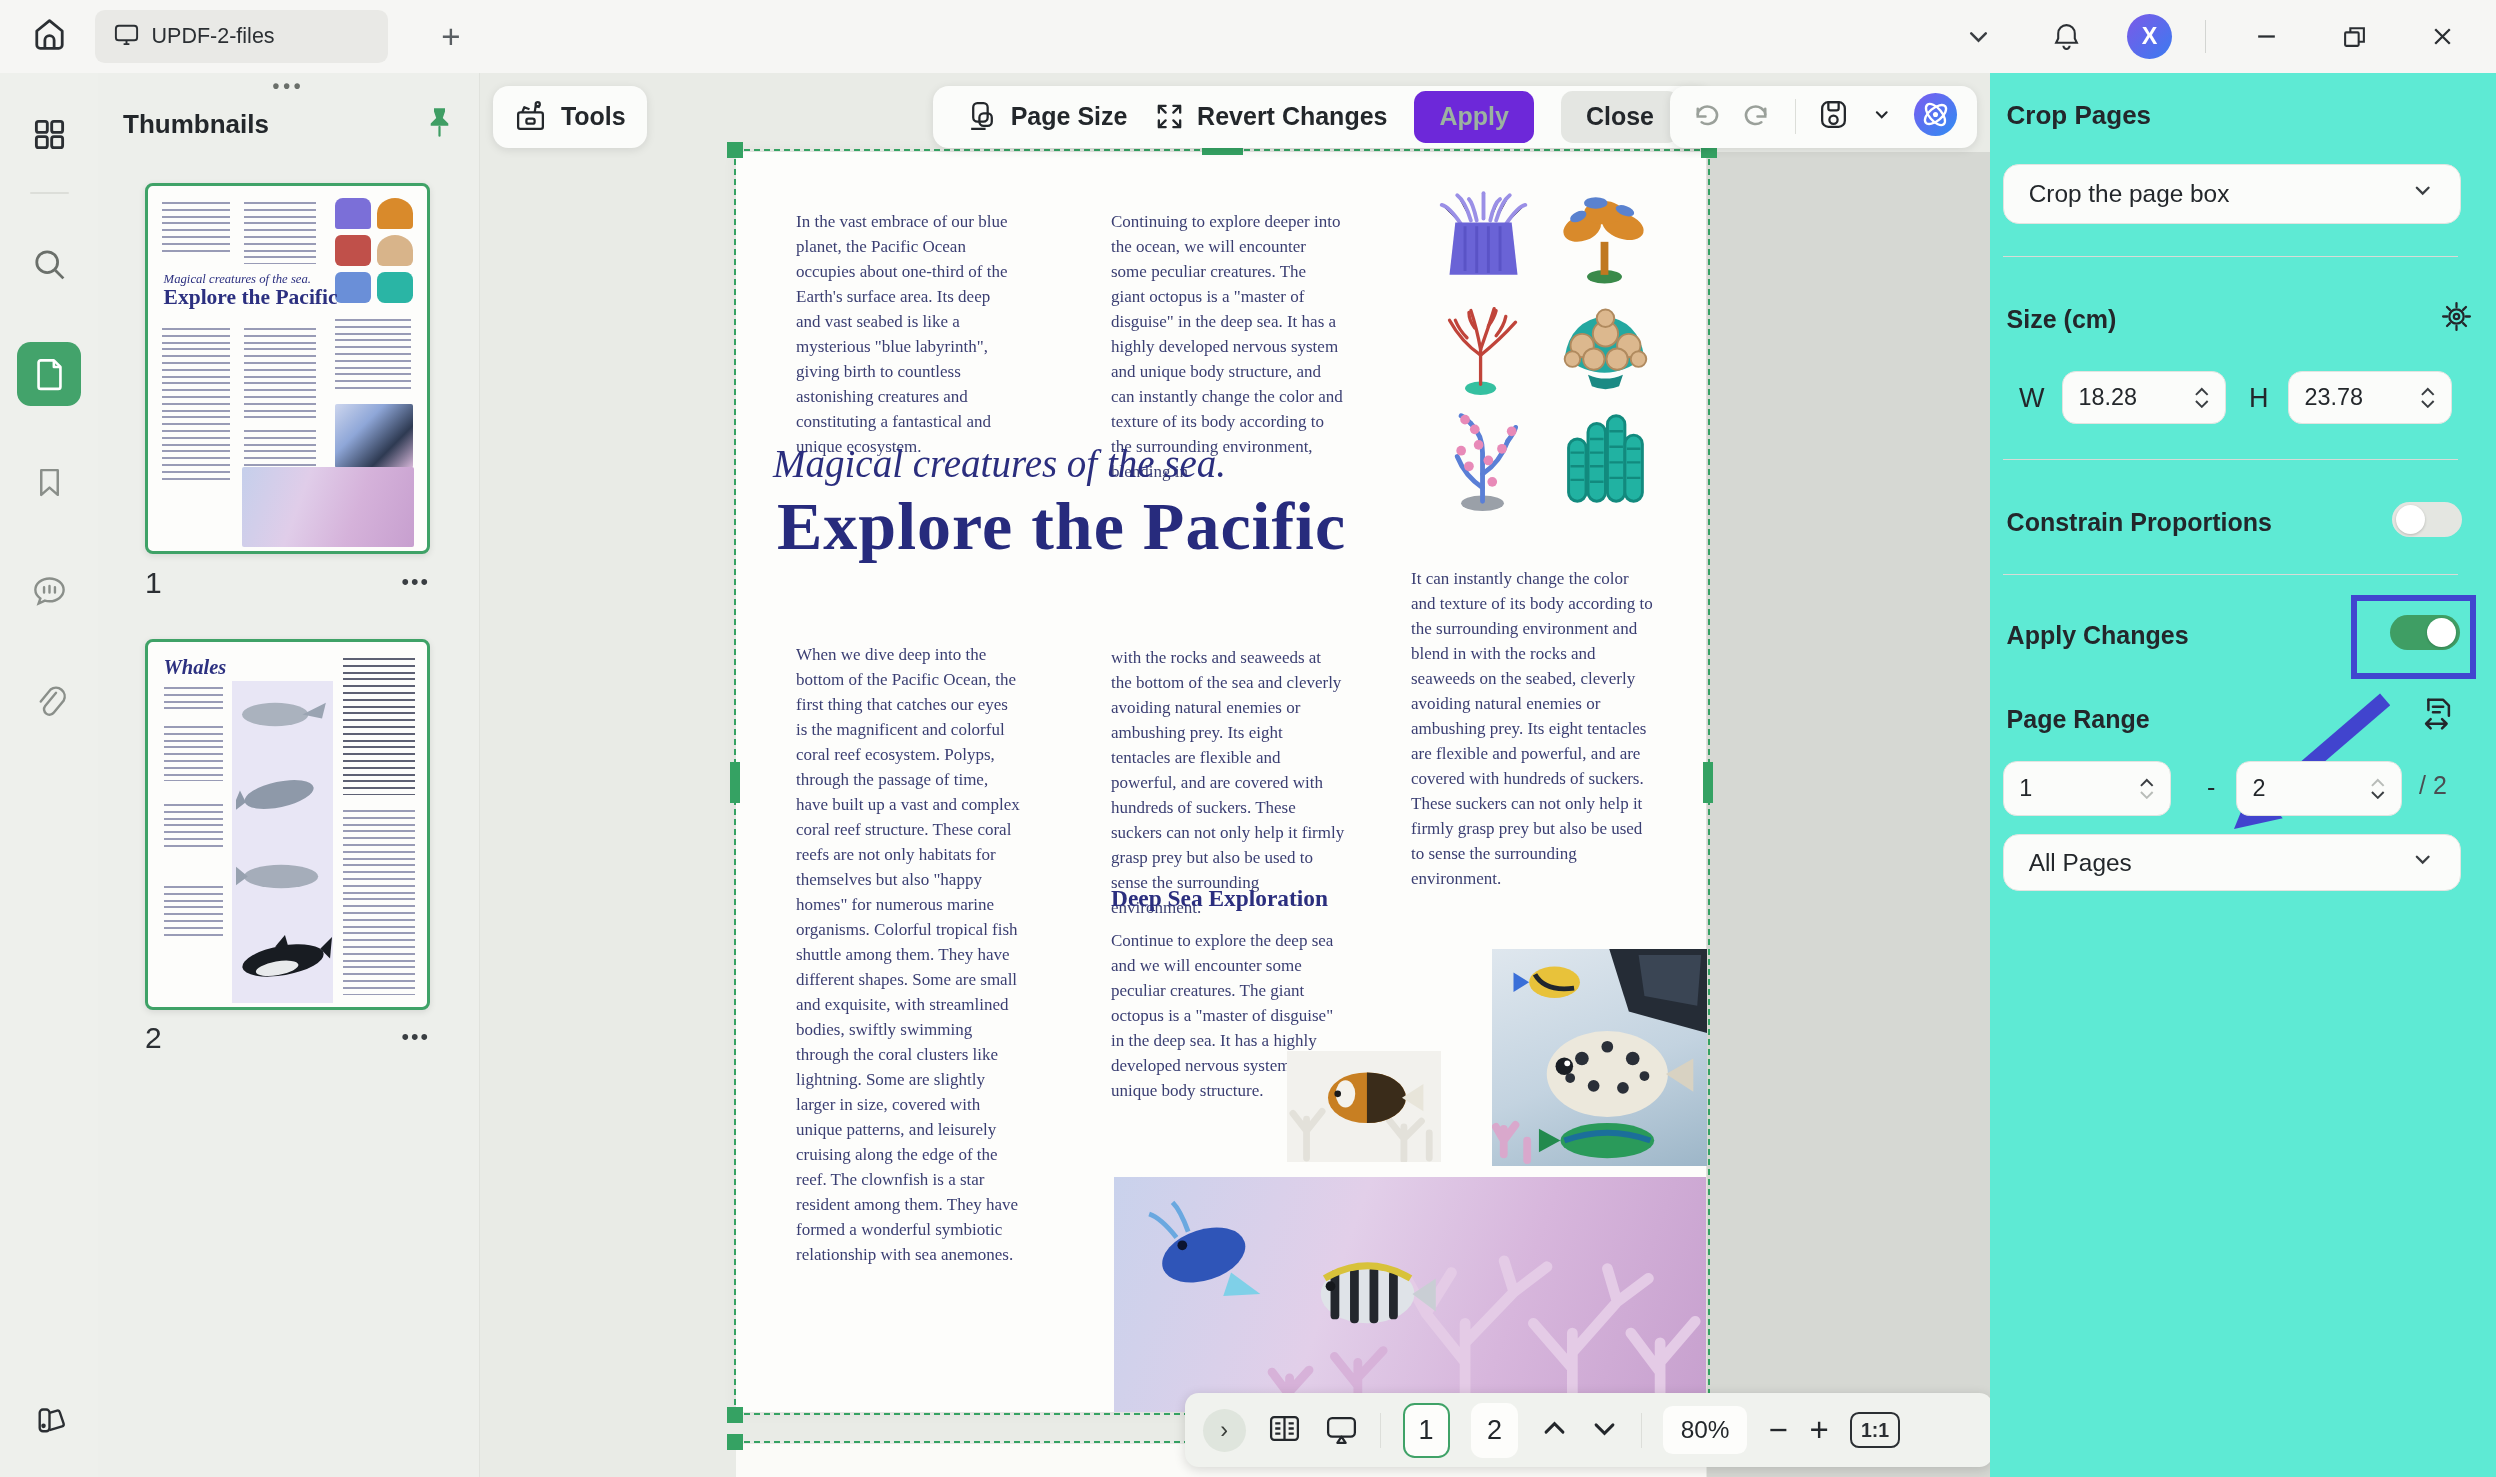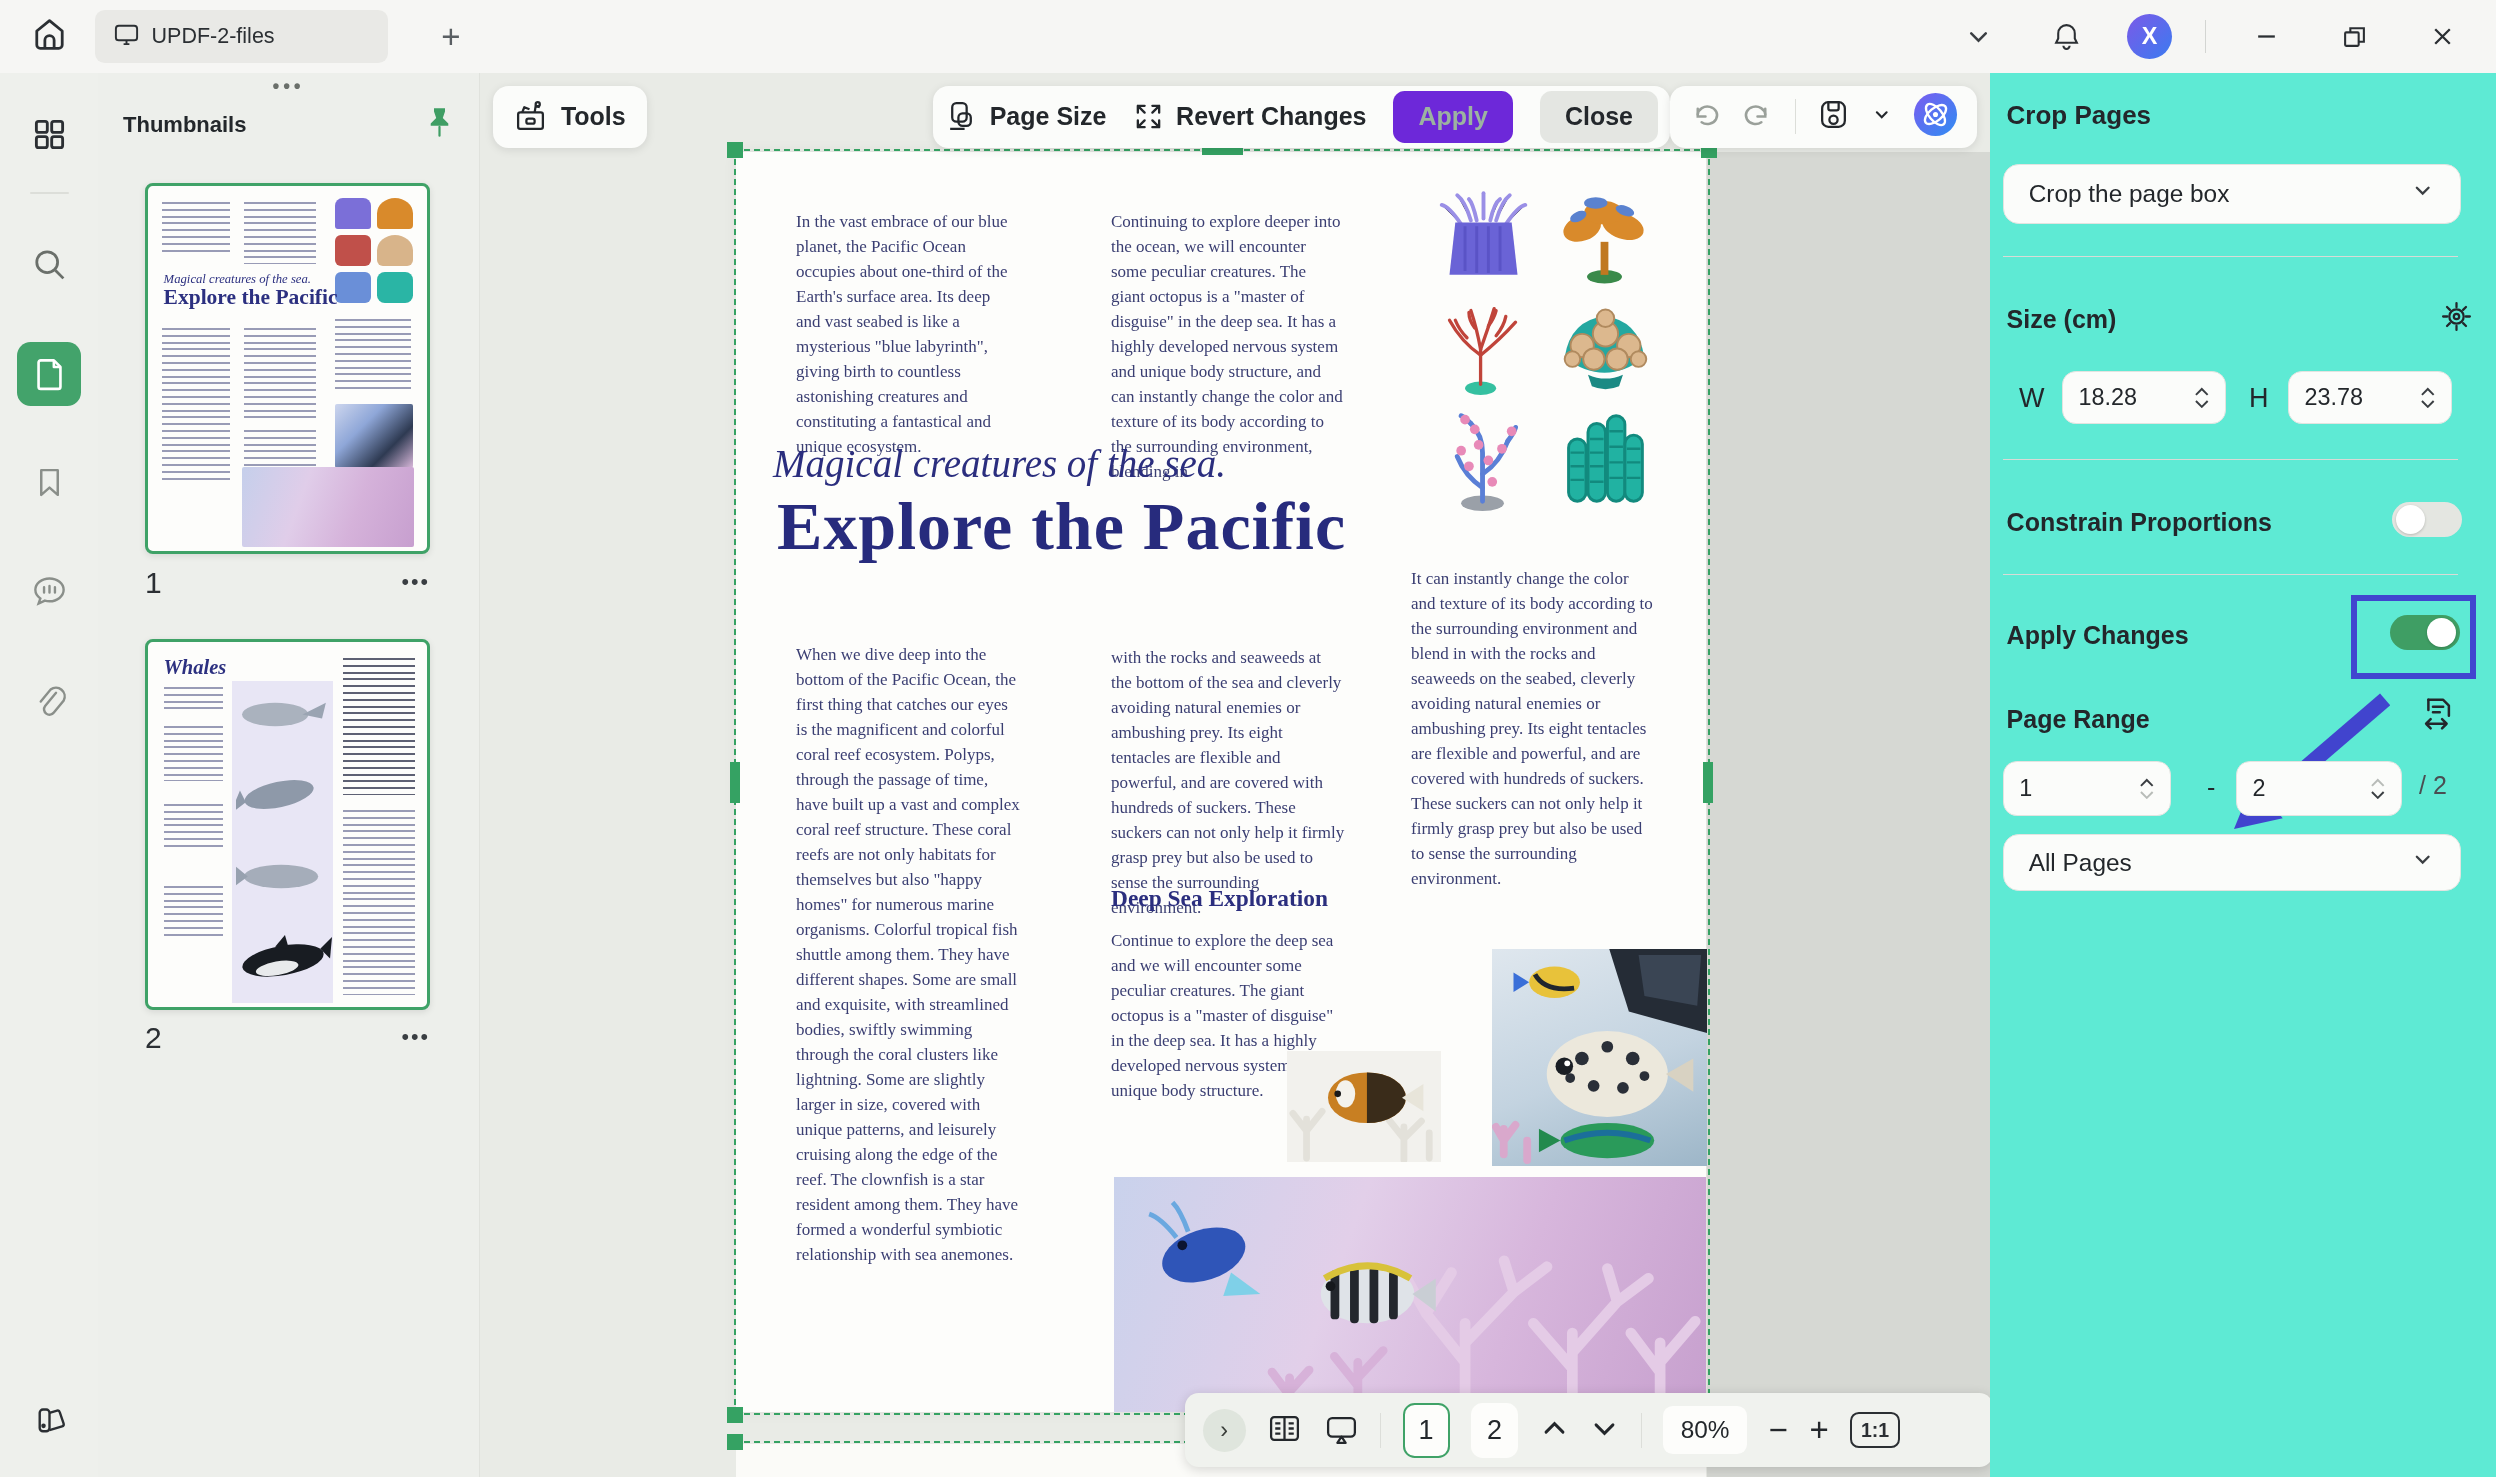--- a/index.html
+++ b/index.html
@@ -22,21 +22,21 @@
   .rail { position:absolute; left:0; top:73px; width:98px; height:1404px; background:#eef0ec; display:flex; flex-direction:column; align-items:center; padding-top:29px; }
   .rail-btn { width:64px; height:64px; display:flex; align-items:center; justify-content:center; border-radius:13.7px; margin-bottom:45px; }
   .rail-btn.active { background:#43a36b; }
   .rail-div { width:39px; height:2px; background:#dcded9; margin:-19.5px 0 39px 0; border-radius:2px; }
   .rail-spacer { flex:1; }
 
   
   .thumbs { position:absolute; left:98px; top:73px; width:382px; height:1404px; background:#edefeb; border-right:1px solid #e0e2dd; }
   .drag-dots { position:absolute; left:50%; top:2px; transform:translateX(-50%); color:#6a6f6a; font-size:19.5px; letter-spacing:3.9px; font-weight:bold; }
   .thumbs-head { position:absolute; left:25px; top:33px; right:25px; display:flex; align-items:center; }
-  .thumbs-title { font-size:22px; font-weight:bold; color:#23272b; }
+  .thumbs-title { font-size:26px; font-weight:bold; color:#23272b; }
   .pin { margin-left:auto; }
   .thumb-card { position:absolute; left:47px; width:285px; background:#fdfdfb; border:3.9px solid #3fa267; border-radius:7.8px; box-shadow:0 2px 7.8px rgba(0,0,0,.10); }
   .tc1 { top:110px; height:371px; }
   .tc2 { top:566px; height:371px; }
   .thumb-meta { position:absolute; left:47px; width:285px; height:43px; display:flex; align-items:center; }
   .tm1 { top:488px; } .tm2 { top:943px; }
   .thumb-num { font-size:30px; color:#2b2f33; }
   .thumb-more { margin-left:auto; color:#3a3e42; font-size:21.5px; letter-spacing:2px; }
   .flines { background:repeating-linear-gradient(to bottom,rgba(70,75,125,.55) 0 2px,transparent 2px 6.8px); }
   .fl-dark { background:repeating-linear-gradient(to bottom,rgba(40,44,70,.75) 0 2px,transparent 2px 6.8px); }
@@ -54,21 +54,21 @@
   .crop2-top { position:absolute; left:254px; top:1368px; width:976px; height:39px; border-top:2.9px dashed #35a263; }
   .handle { position:absolute; background:#35a263; }
   .h-c { width:15.6px; height:15.6px; }
   .h-h { width:41px; height:9.8px; }
   .h-v { width:9.8px; height:41px; }
 
   
   .pill { background:#fbfcfa; border-radius:15.6px; box-shadow:0 2px 9.8px rgba(0,0,0,.10); display:flex; align-items:center; }
   .tools-pill { position:absolute; left:12.7px; top:12.7px; height:62px; padding:0 21.5px; gap:13.7px; }
   .btn-label { font-size:25px; font-weight:bold; color:#23272b; }
-  .center-pill { position:absolute; left:453px; top:12.7px; height:62px; padding:0 12px; gap:27px; }
+  .center-pill { position:absolute; left:453px; top:12.7px; height:62px; padding:0 33px; gap:27px; }
   .tb-item { display:flex; align-items:center; gap:11.7px; cursor:pointer; }
   .apply-btn { background:#6d28d9; color:#9cb3a0; font-size:25px; font-weight:bold; border:none; border-radius:11.7px; padding:11.7px 25px;text-align:right; }
   .close-btn { background:#e4e6e2; color:#23272b; font-size:25px; font-weight:bold; border:none; border-radius:11.7px; padding:11.7px 25px; }
   .right-pill { position:absolute; left:1190px; top:12.7px; height:62px; padding:0 19.5px; gap:21.5px; }
   .v-div { width:1px; height:35px; background:#dcded9; }
 
   
   .bottombar { position:absolute; left:705px; top:1320px; width:808px; height:74px; background:#f0f2ee; border-radius:13.7px; box-shadow:0 2.9px 11.7px rgba(0,0,0,.14); display:flex; align-items:center; gap:21.5px; padding:0 17.6px; }
   .circ-btn { width:43px; height:43px; border-radius:50%; background:#dfe5dd; display:flex; align-items:center; justify-content:center; font-size:23.4px; color:#3a3e3a; }
   .pg-btn { width:47px; height:55px; background:#fdfdfb; border-radius:11.7px; display:flex; align-items:center; justify-content:center; font-size:27px; color:#23272b; border:2px solid transparent; }

